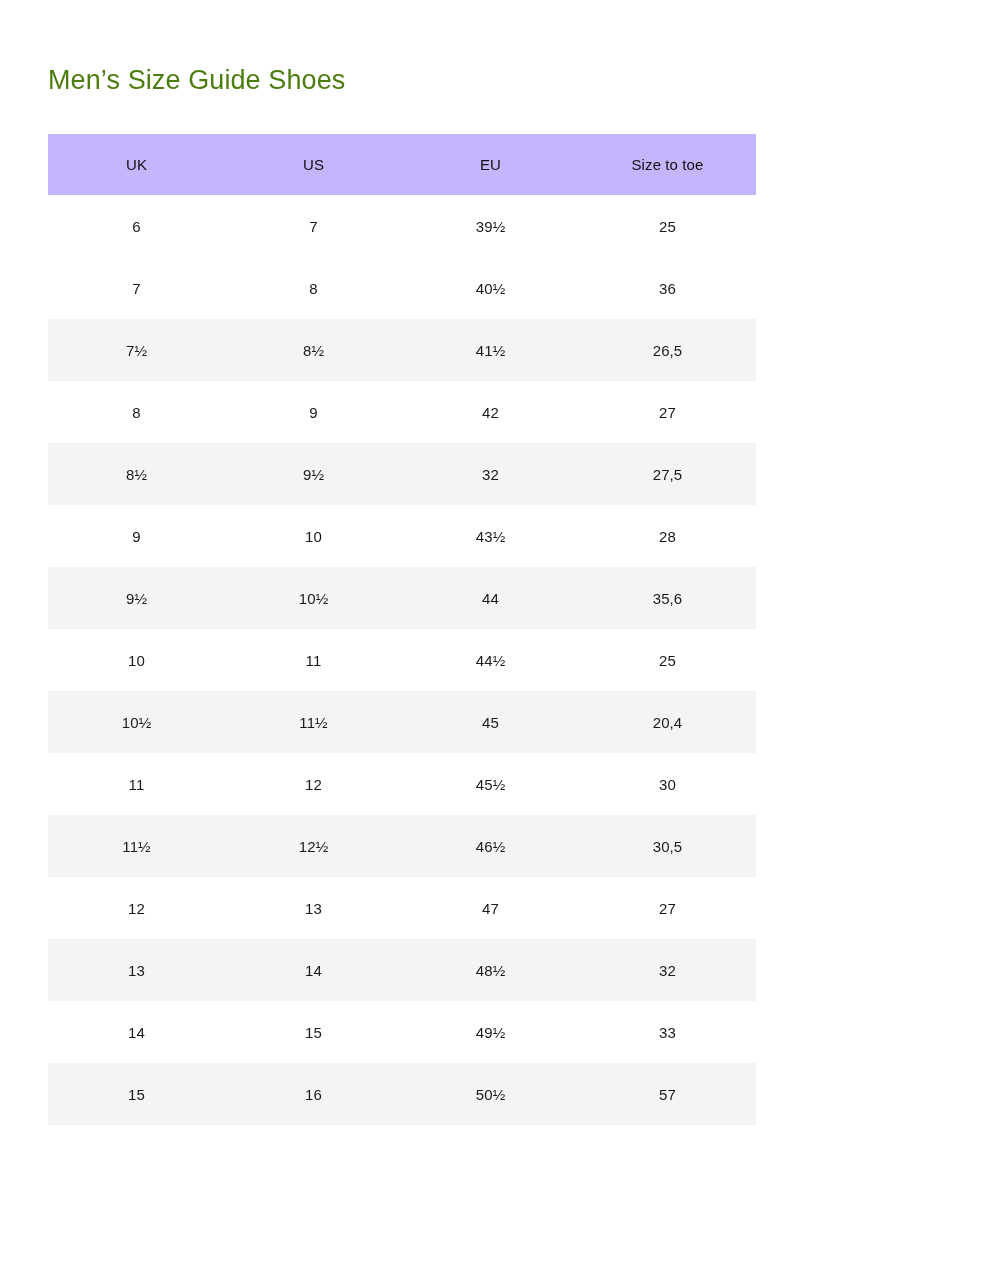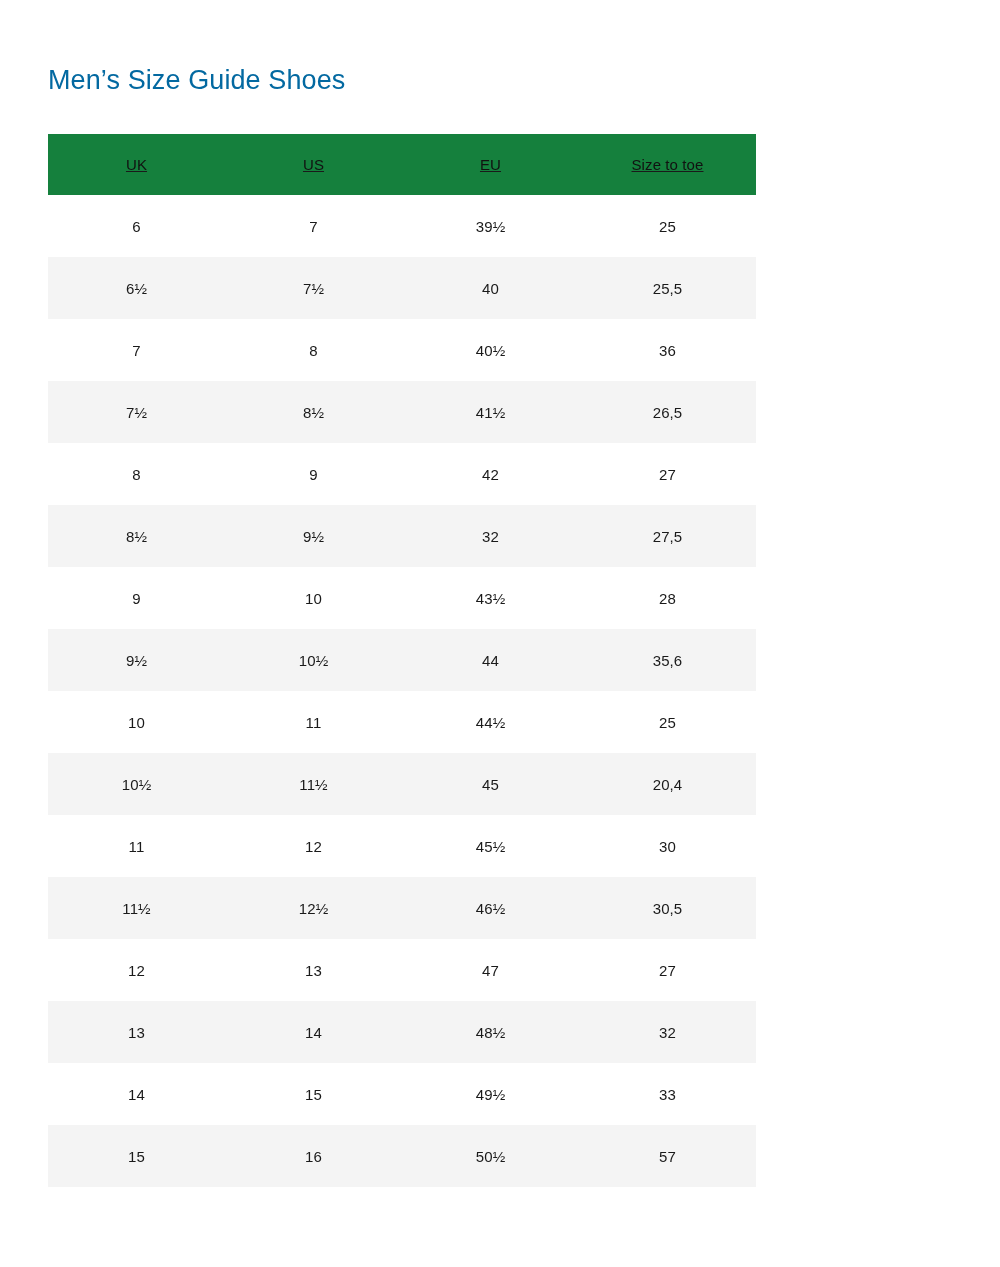--- a/index.html
+++ b/index.html
@@ -22,21 +22,21 @@
     box-sizing: border-box;
   }
 
   .page-title {
     position: absolute;
     left: 48px;
     top: 45px;
     font-size: 27px;
     font-weight: 400;
     letter-spacing: 0.1px;
-    color: #0369a1;
+    color: #4d7c0f;
     line-height: 34px;
     white-space: nowrap;
   }
 
   .size-table-wrap {
     position: absolute;
     left: 48px;
     top: 134px;
     width: 708px;
   }
@@ -46,22 +46,21 @@
     border-collapse: collapse;
     table-layout: fixed;
   }
 
   table.size-table col.c-uk { width: 177px; }
   table.size-table col.c-us { width: 177px; }
   table.size-table col.c-eu { width: 177px; }
   table.size-table col.c-heel { width: 177px; }
 
   table.size-table thead tr {
-    background: #15803d;
-    text-decoration: underline;
+    background: #c4b5fd;
   }
 
   table.size-table th {
     height: 61px;
     font-size: 15px;
     font-weight: 400;
     color: #111111;
     text-align: center;
     vertical-align: middle;
     padding: 0;
@@ -109,26 +108,20 @@
           <th>Size to toe</th>
         </tr>
       </thead>
       <tbody id="table-body">
           <tr>
             <td>6</td>
             <td>7</td>
             <td>39½</td>
             <td>25</td>
           </tr>
-          <tr class="alt">
-            <td>6½</td>
-            <td>7½</td>
-            <td>40</td>
-            <td>25,5</td>
-          </tr>
           <tr>
             <td>7</td>
             <td>8</td>
             <td>40½</td>
             <td>36</td>
           </tr>
           <tr class="alt">
             <td>7½</td>
             <td>8½</td>
             <td>41½</td>

